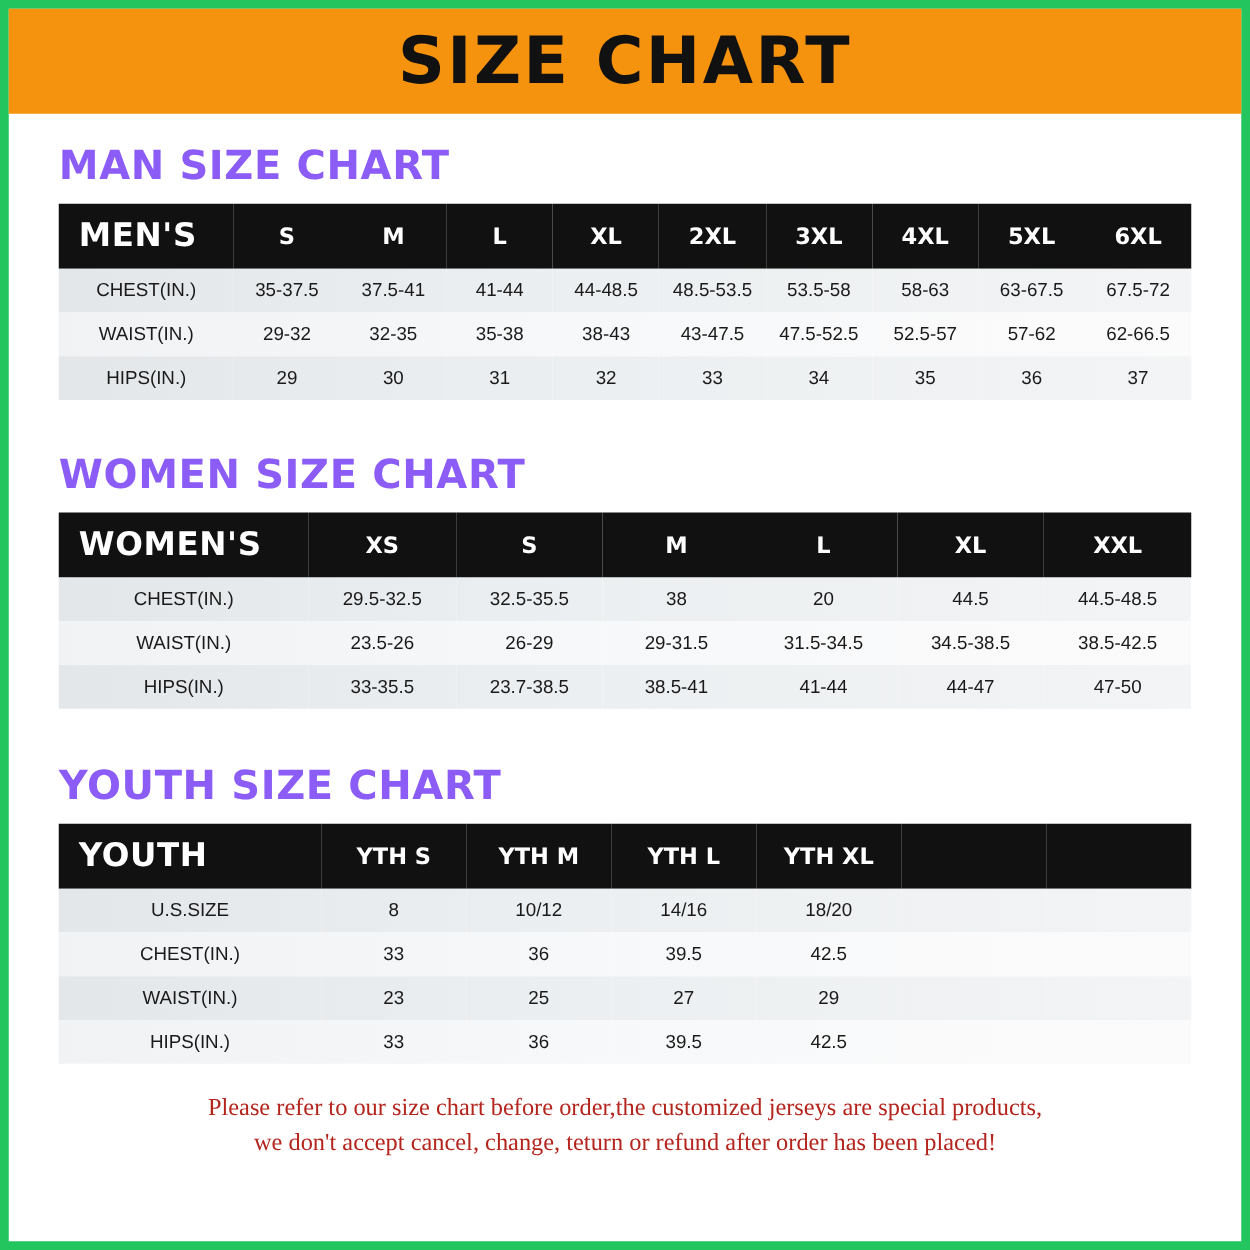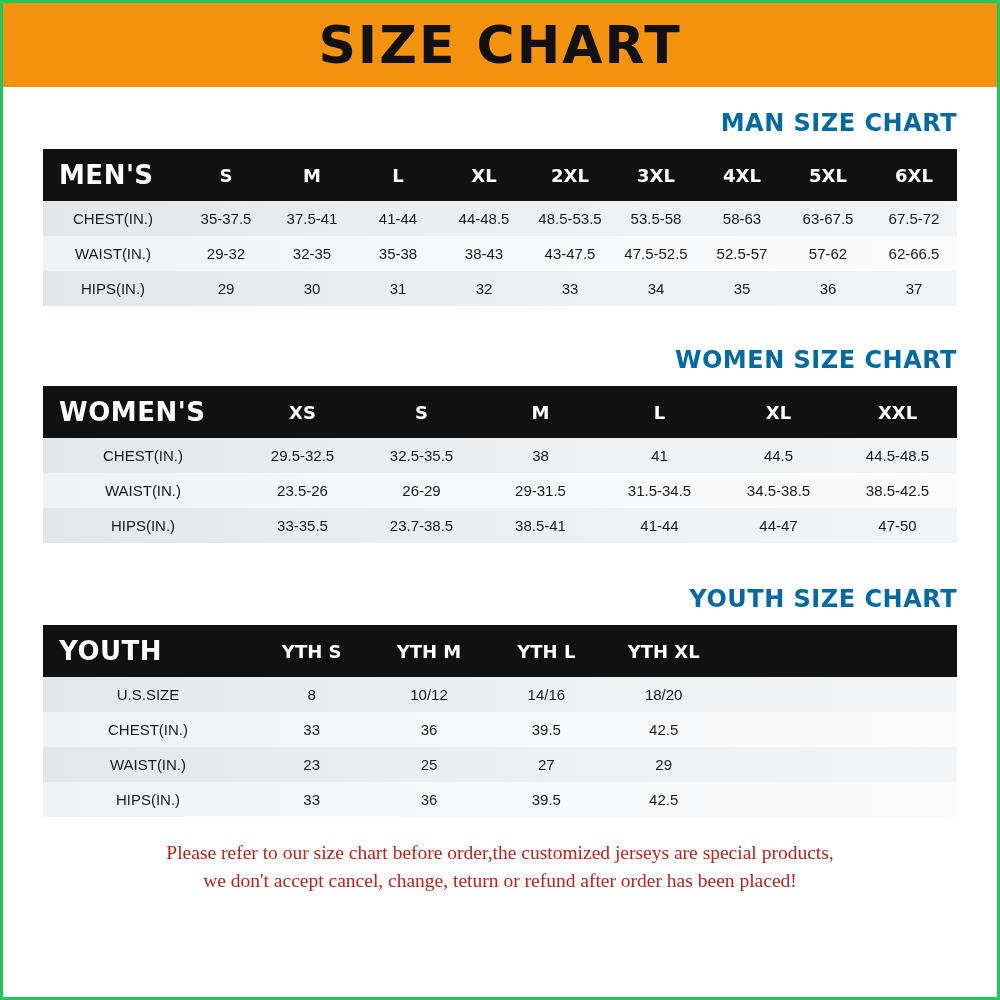--- a/index.html
+++ b/index.html
@@ -11,21 +11,21 @@
     height: 1000px;
     background: #ffffff;
     font-family: "Liberation Sans", sans-serif;
     overflow: hidden;
   }
   .page {
     position: relative;
     width: 1000px;
     height: 1000px;
     box-sizing: border-box;
-    border: 3px solid #22c55e;
+    border: 7px solid #22c55e;
     background: #ffffff;
   }
   
   .banner {
     height: 84px;
     background: #f5930f;
     display: flex;
     align-items: center;
     justify-content: center;
   }
@@ -35,25 +35,25 @@
     font-size: 52px;
     letter-spacing: 2px;
     color: #111111;
     line-height: 1;
   }
   
   .section {
     padding: 0 40px;
   }
   .section-title {
-    text-align: right;
+    text-align: left;
     font-family: "DejaVu Sans", sans-serif;
     font-weight: 900;
-    font-size: 24px;
-    color: #0369a1;
+    font-size: 32px;
+    color: #8b5cf6;
     letter-spacing: 0.5px;
     margin: 20px 0 12px 0;
   }
   .t-man { margin-top: 22px; }
   .t-women { margin-top: 40px; }
   .t-youth { margin-top: 42px; }
 
   table.chart {
     width: 100%;
     border-collapse: collapse;
@@ -207,21 +207,21 @@
         <th>M</th>
         <th>L</th>
         <th>XL</th>
         <th>XXL</th>
       </tr>
       <tr class="body-row odd">
         <td class="rowlabel">CHEST(IN.)</td>
         <td>29.5-32.5</td>
         <td>32.5-35.5</td>
         <td>38</td>
-        <td>41</td>
+        <td>20</td>
         <td>44.5</td>
         <td>44.5-48.5</td>
       </tr>
       <tr class="body-row even">
         <td class="rowlabel">WAIST(IN.)</td>
         <td>23.5-26</td>
         <td>26-29</td>
         <td>29-31.5</td>
         <td>31.5-34.5</td>
         <td>34.5-38.5</td>

